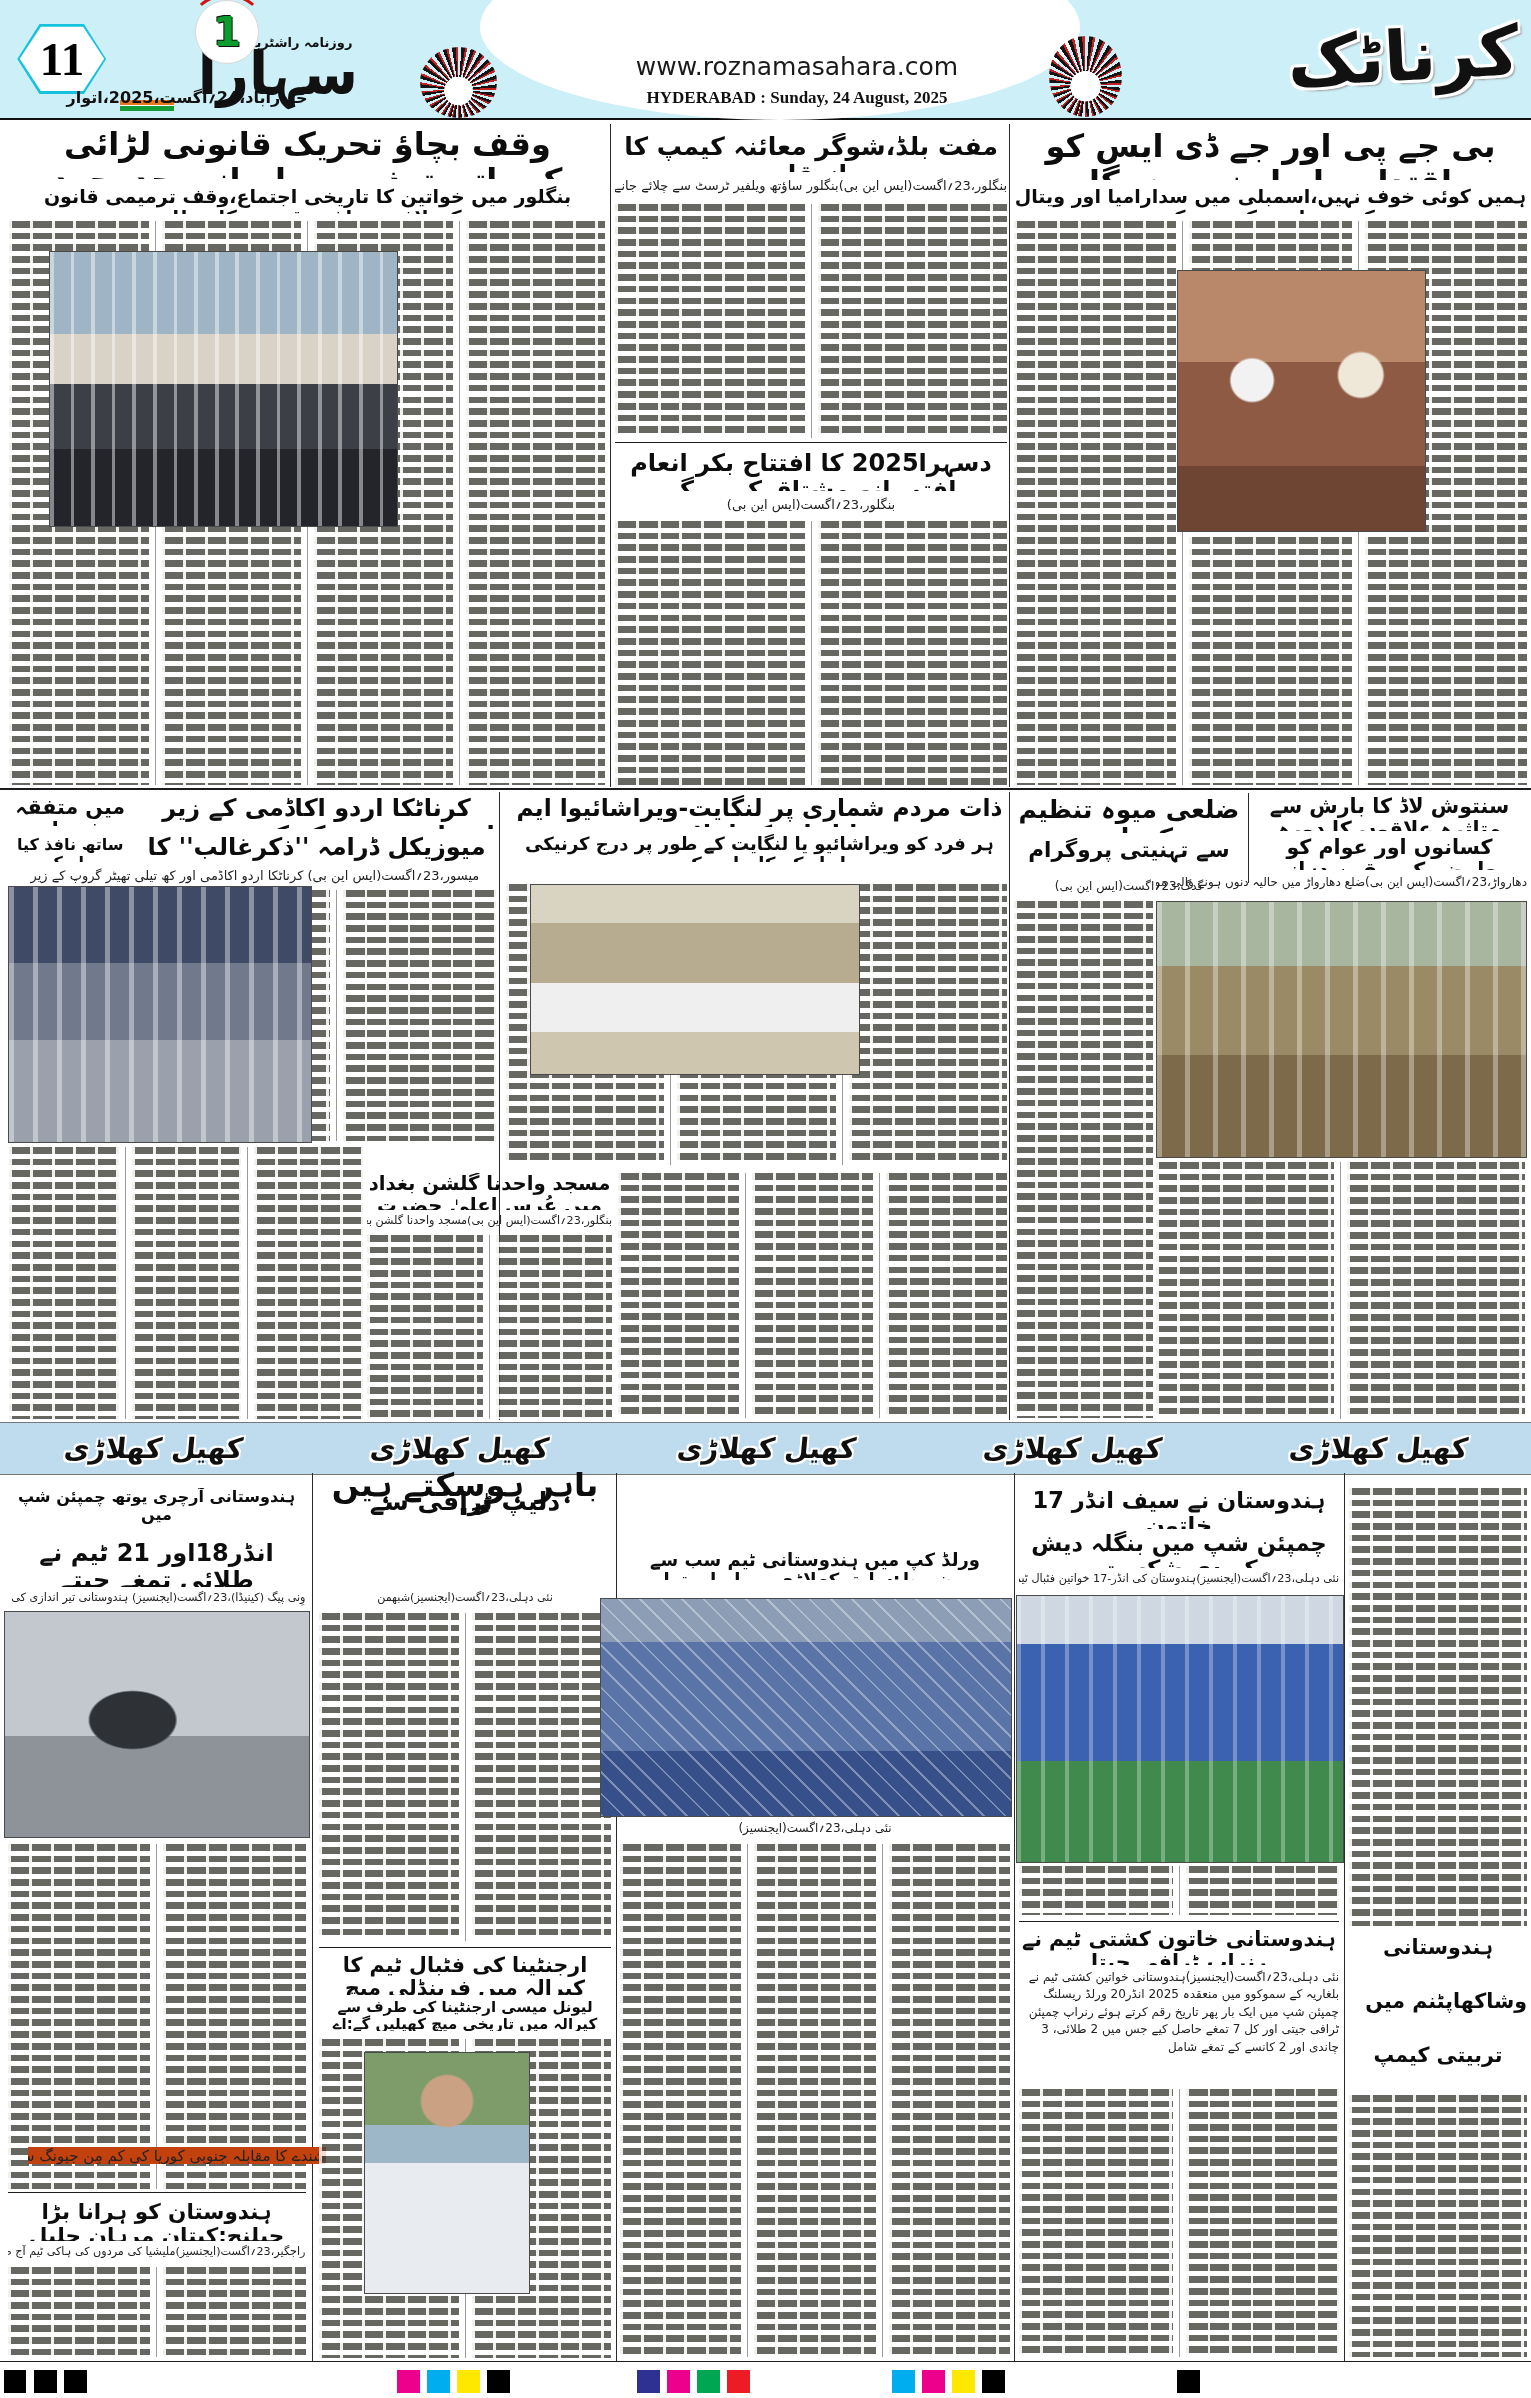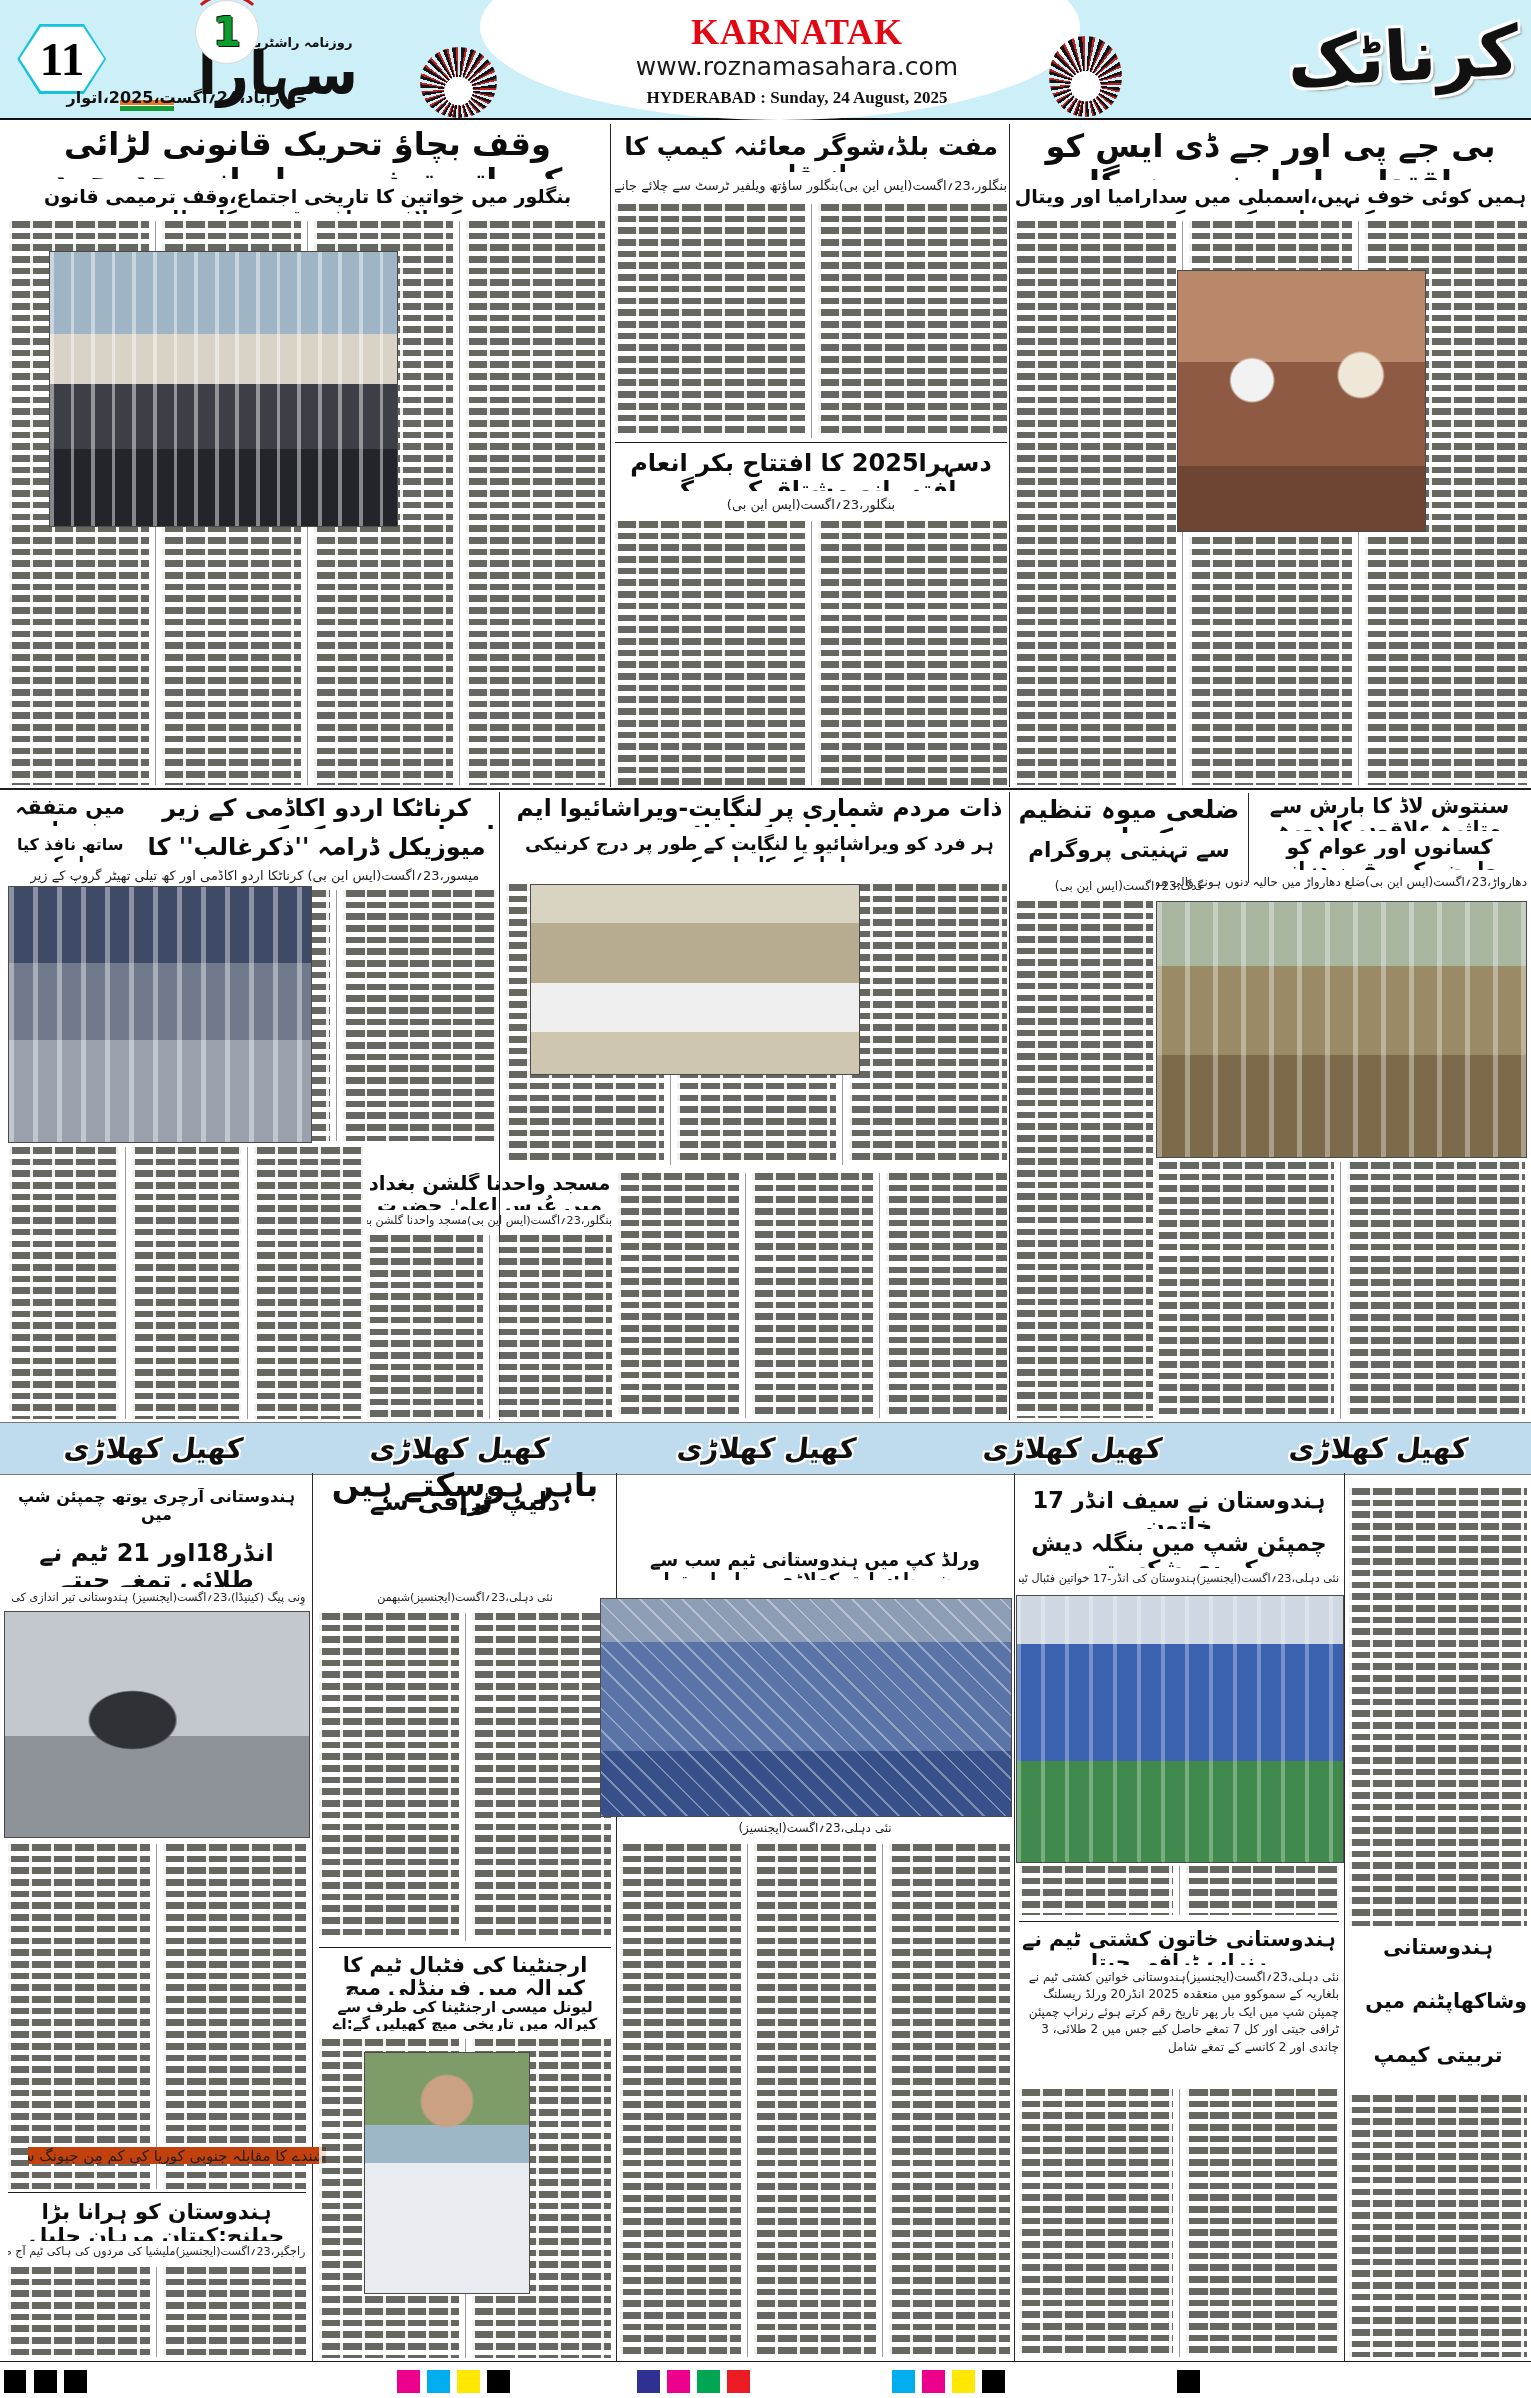--- a/index.html
+++ b/index.html
@@ -71,21 +71,20 @@
     </div>
     <div id="masthead" class="abs">
       <div id="masthead-top">روزنامہ راشٹریہ</div>
       <div id="masthead-title">سہارا</div>
       <div id="masthead-stripes"></div>
     </div>
     <div id="badge" class="abs">
       <span id="badge-number">1</span>
     </div>
     <div class="abs peacock" style="left:420px;top:47px;width:77px;height:71px;"></div>
-    <div id="edition-en" class="abs">KARNATAK</div>
     <div id="website" class="abs">www.roznamasahara.com</div>
     <div id="dateline-en" class="abs">HYDERABAD : Sunday, 24  August, 2025</div>
     <div id="dateline-ur" class="abs">حیدرآباد،24؍اگست،2025،اتوار</div>
     <div class="abs peacock" style="left:1049px;top:36px;width:73px;height:81px;"></div>
     <div id="edition-ur" class="abs">کرناٹک</div>
   </div>
 
   <div class="abs hl" style="left:9.4px;top:127px;width:596px;height:52px;font-size:32px;">وقف بچاؤ تحریک قانونی لڑائی کیساتھ تہذیبی و ایمانی جدوجہد</div>
   <div class="abs hl" style="left:19px;top:186px;width:577px;height:28px;font-size:19px;">بنگلور میں خواتین کا تاریخی اجتماع،وقف ترمیمی قانون کیخلاف مختلف مقررین کا خطاب</div>
   <div class="abs cols" style="left:9.4px;top:221px;width:596px;height:564px;">

